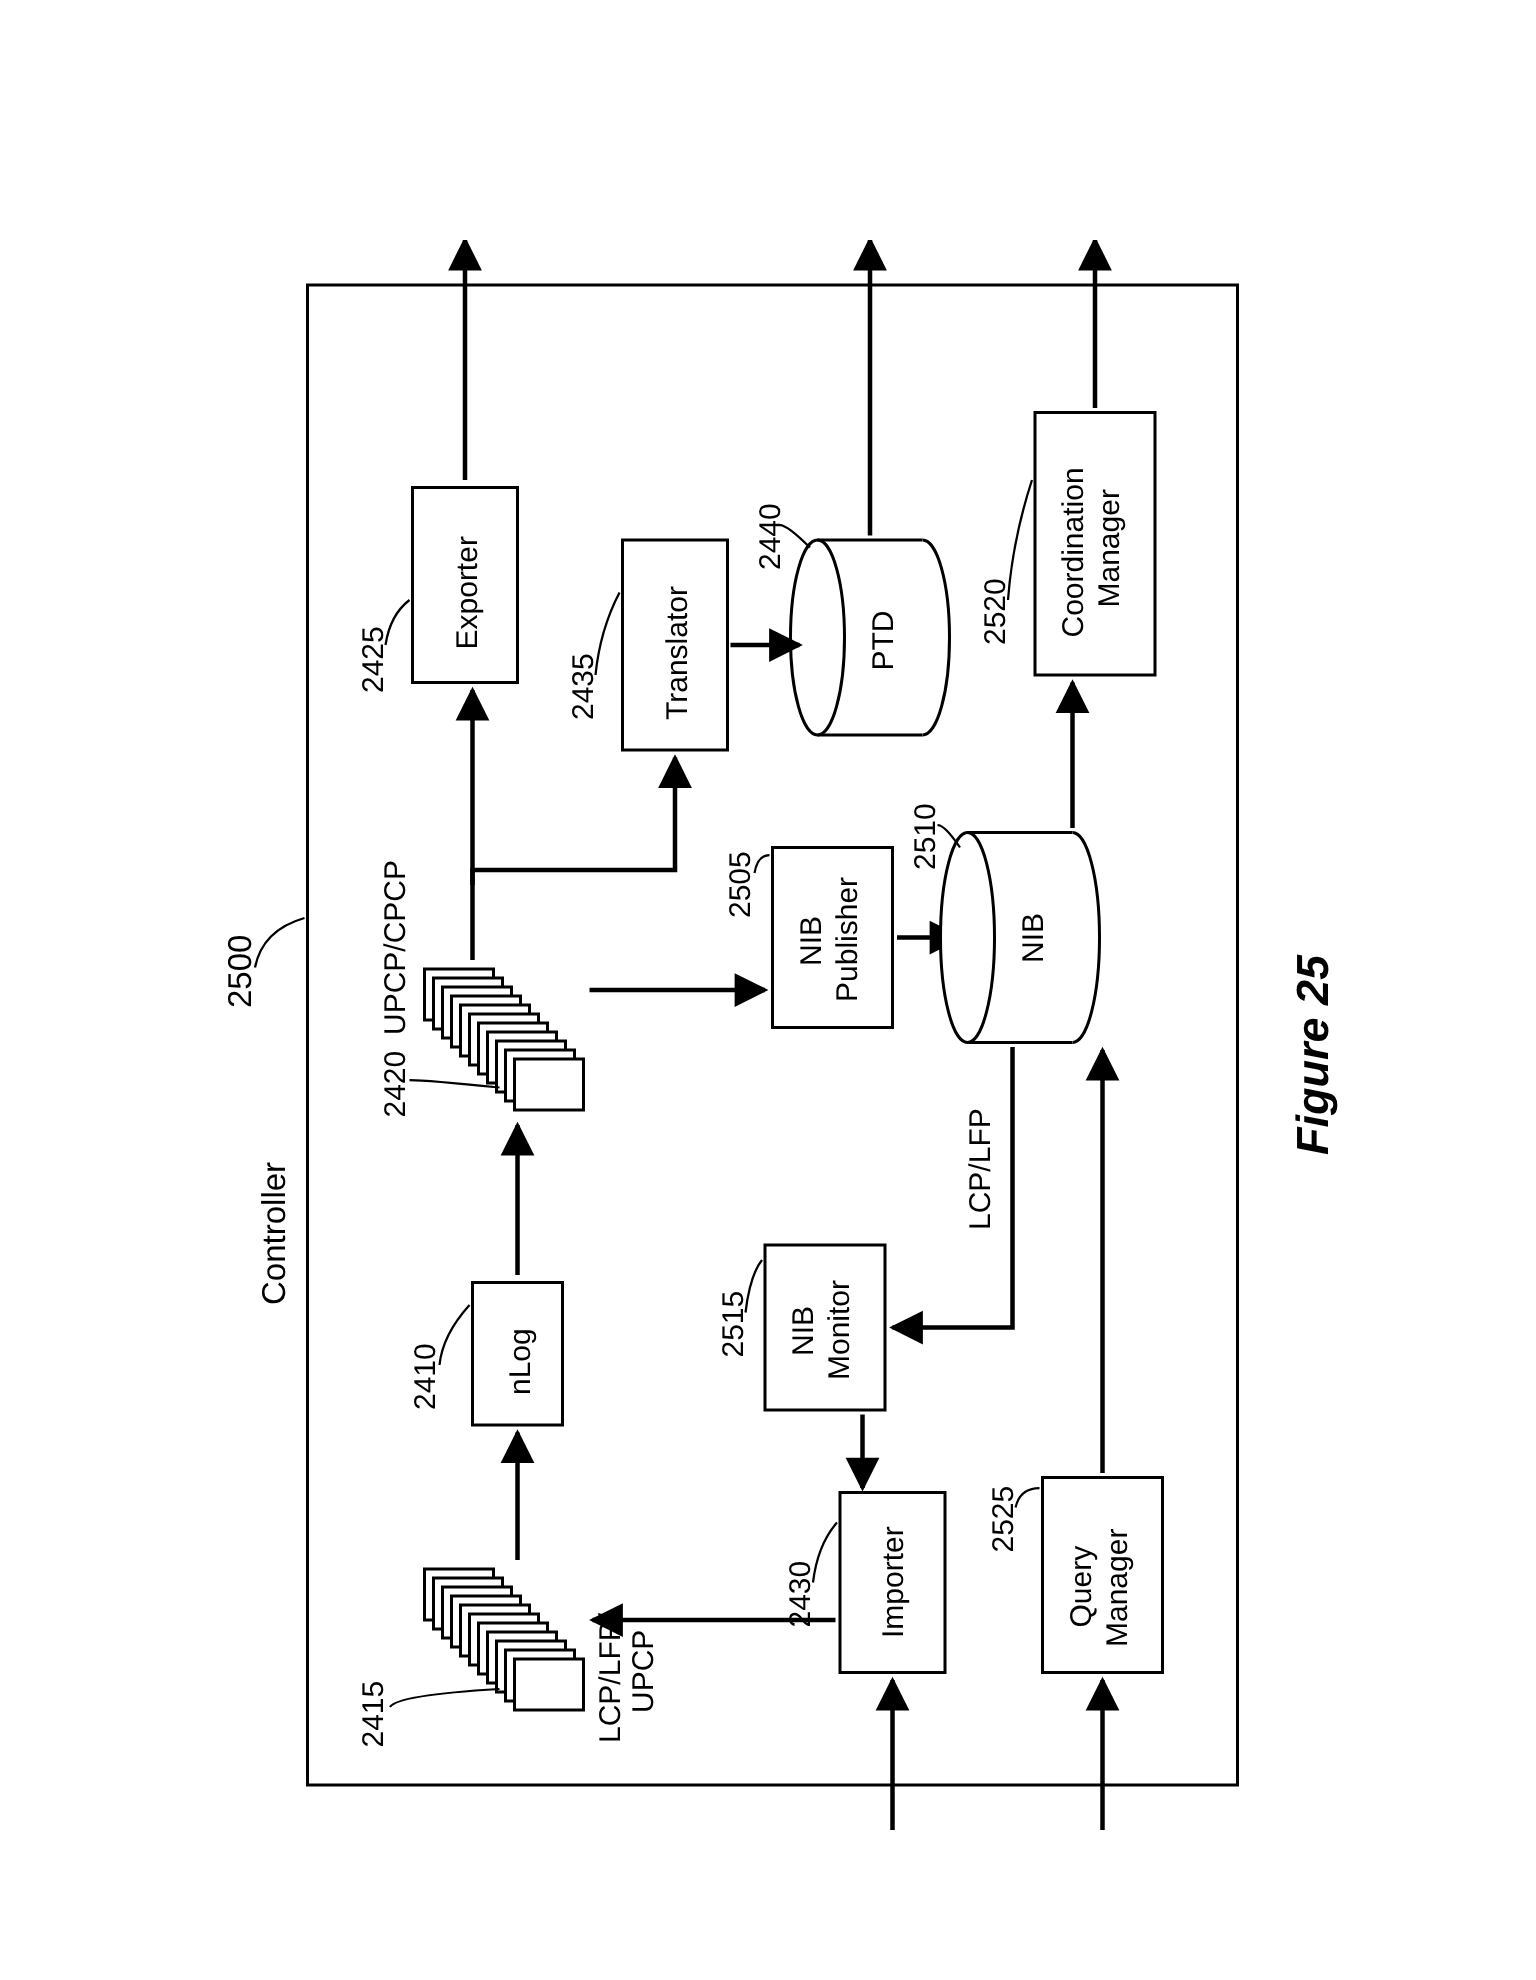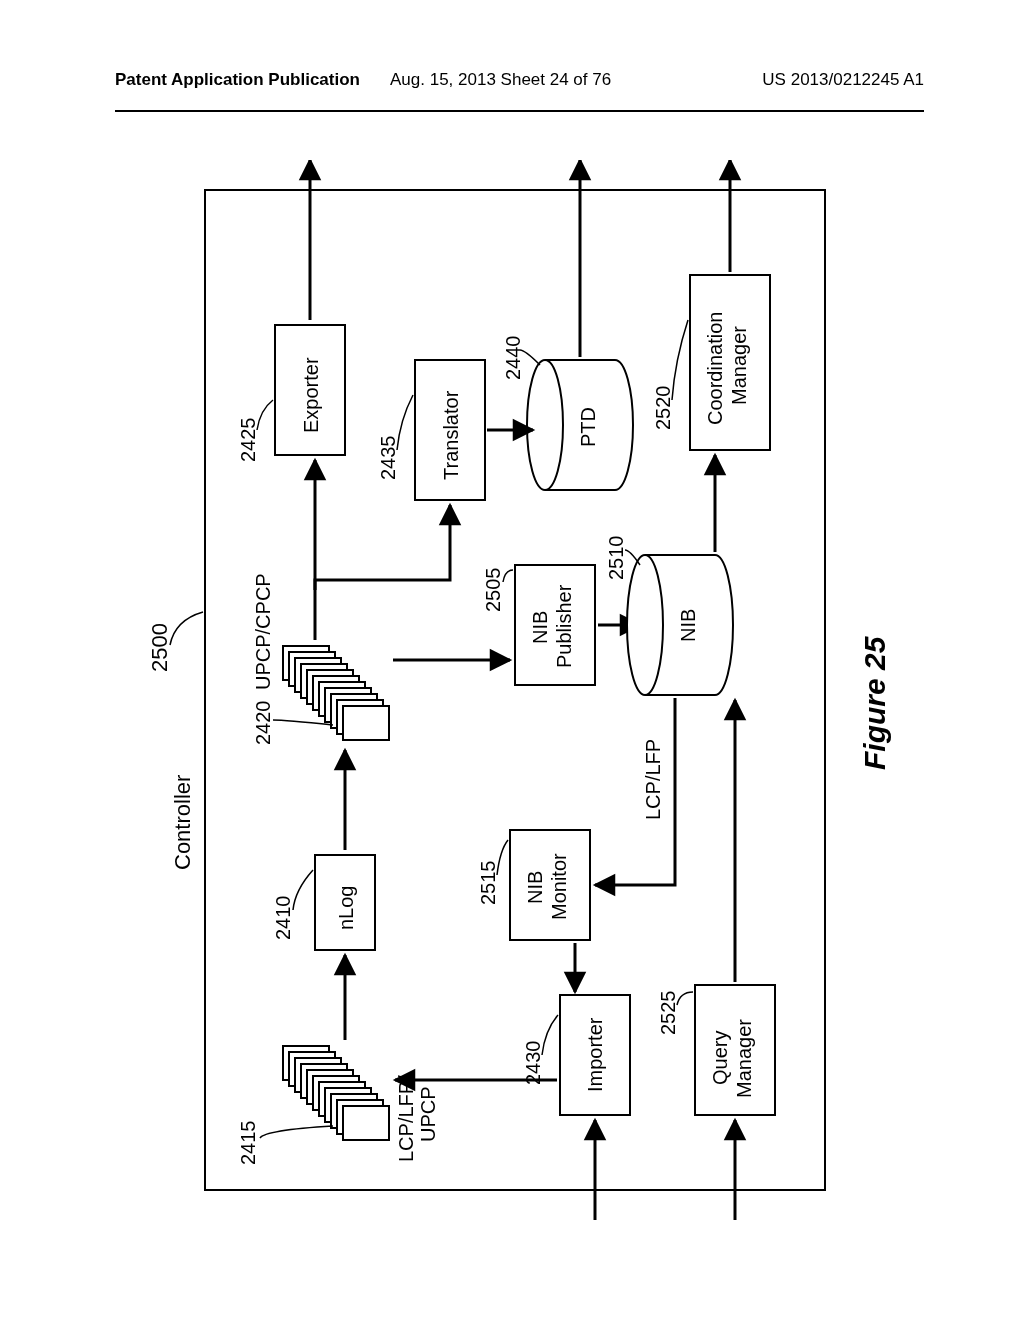--- a/index.html
+++ b/index.html
@@ -71,25 +71,20 @@
     fill: none;
   }
   text {
     font-family: Arial, Helvetica, sans-serif;
   }
 </style>
 </head>
 <body>
 <div class="page">
 
-<div class="header">
-  <div class="left">Patent Application Publication</div>
-  <div class="center">Aug. 15, 2013   Sheet 24 of 76</div>
-  <div class="right">US 2013/0212245 A1</div>
-</div>
 
 <div class="figure">
 <svg viewBox="0 0 800 1060">
   <defs>
     <marker id="ah" viewBox="0 0 12 12" refX="10" refY="6" markerWidth="9" markerHeight="9" orient="auto">
       <path d="M1,1 L11,6 L1,11 Z" fill="#000"></path>
     </marker>
   </defs>
 
   <g transform="translate(400,530) rotate(-90) translate(-530,-400)">

